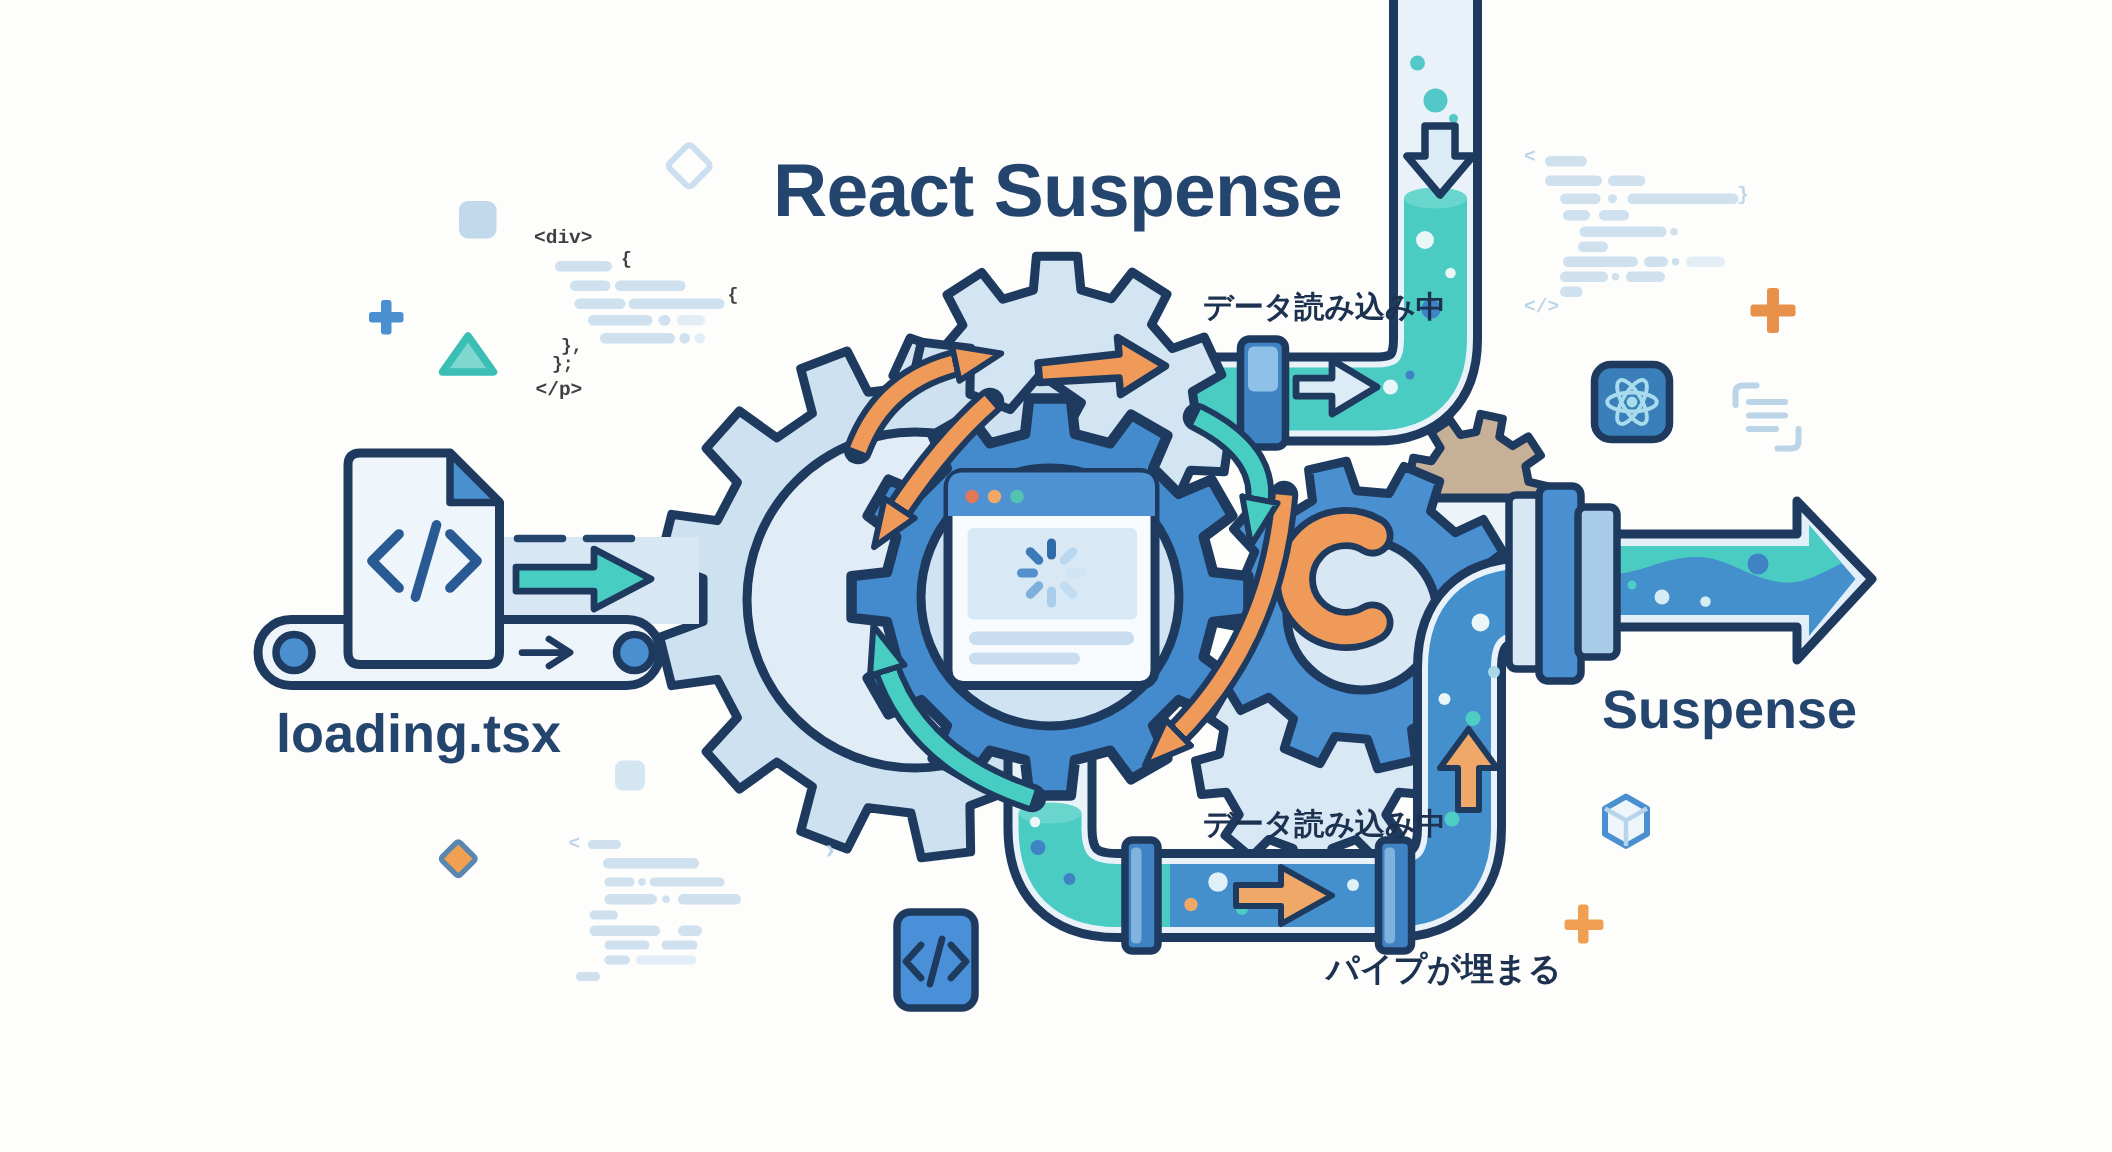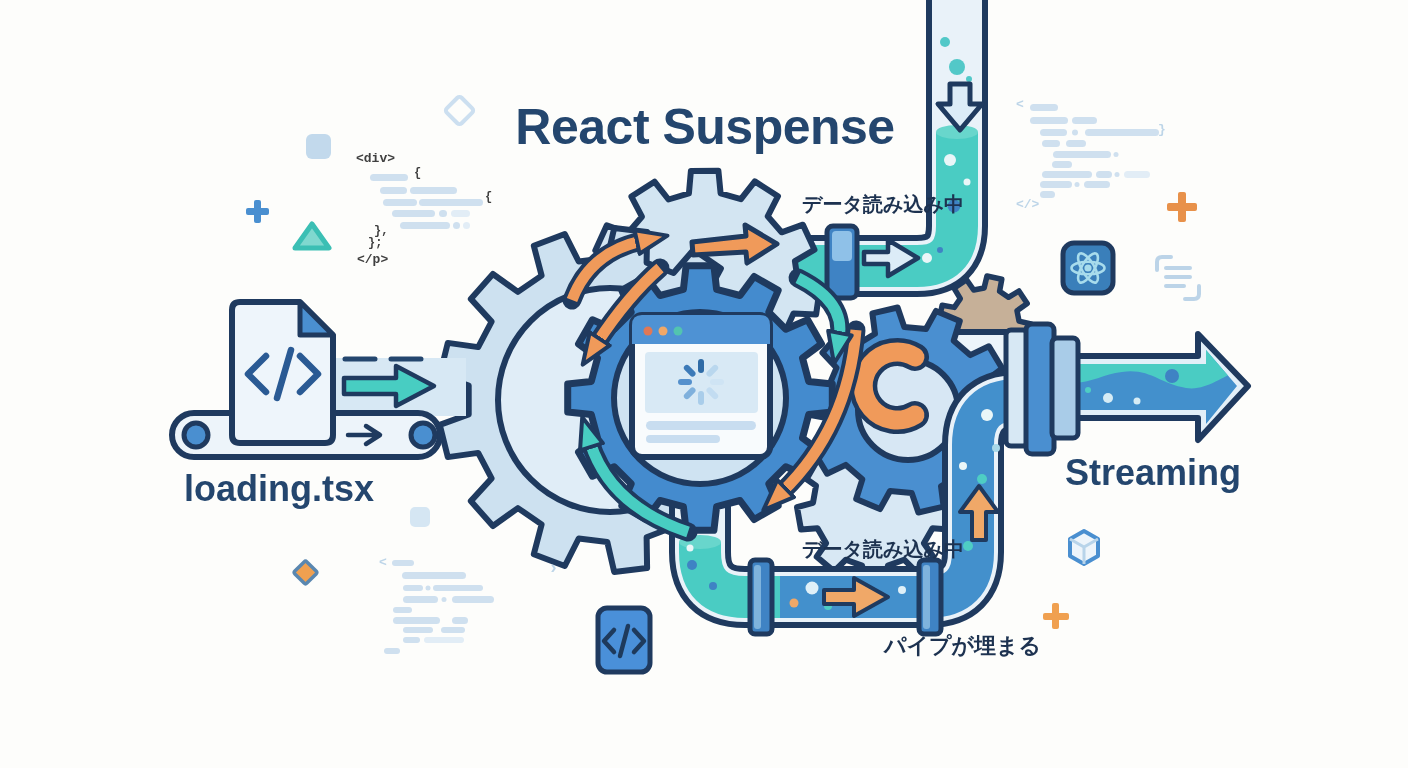--- a/index.html
+++ b/index.html
@@ -274,21 +274,21 @@
       <path d="M628,626 L620,656"></path>
       <path d="M634,630 L644,641 L634,652"></path>
     </g>
   </g>
 </svg>
 
 <div class="lbl" style="left:184px;top:468px;font-size:36px;">loading.tsx</div>
 
 <div class="lbl title" style="left:440px;top:98px;width:530px;text-align:center;">React Suspense</div>
 
-<div class="lbl" style="left:1063px;top:452px;width:180px;text-align:center;font-size:36px;">Streaming</div>
+<div class="lbl" style="left:1063px;top:452px;width:180px;text-align:center;font-size:36px;">Suspense</div>
 
 <div class="lbl jp" style="left:802px;top:191px;">データ読み込み中</div>
 
 <div class="lbl jp" style="left:802px;top:536px;">データ読み込み中</div>
 
 <div class="lbl jp" style="left:884px;top:631px;font-size:22px;">パイプが埋まる</div>
 
 <span class="code" style="left:356px;top:151px;">&lt;div&gt;</span>
 <span class="code" style="left:414px;top:166px;font-size:12px;">{</span>
 <span class="code" style="left:485px;top:190px;font-size:12px;">{</span>

